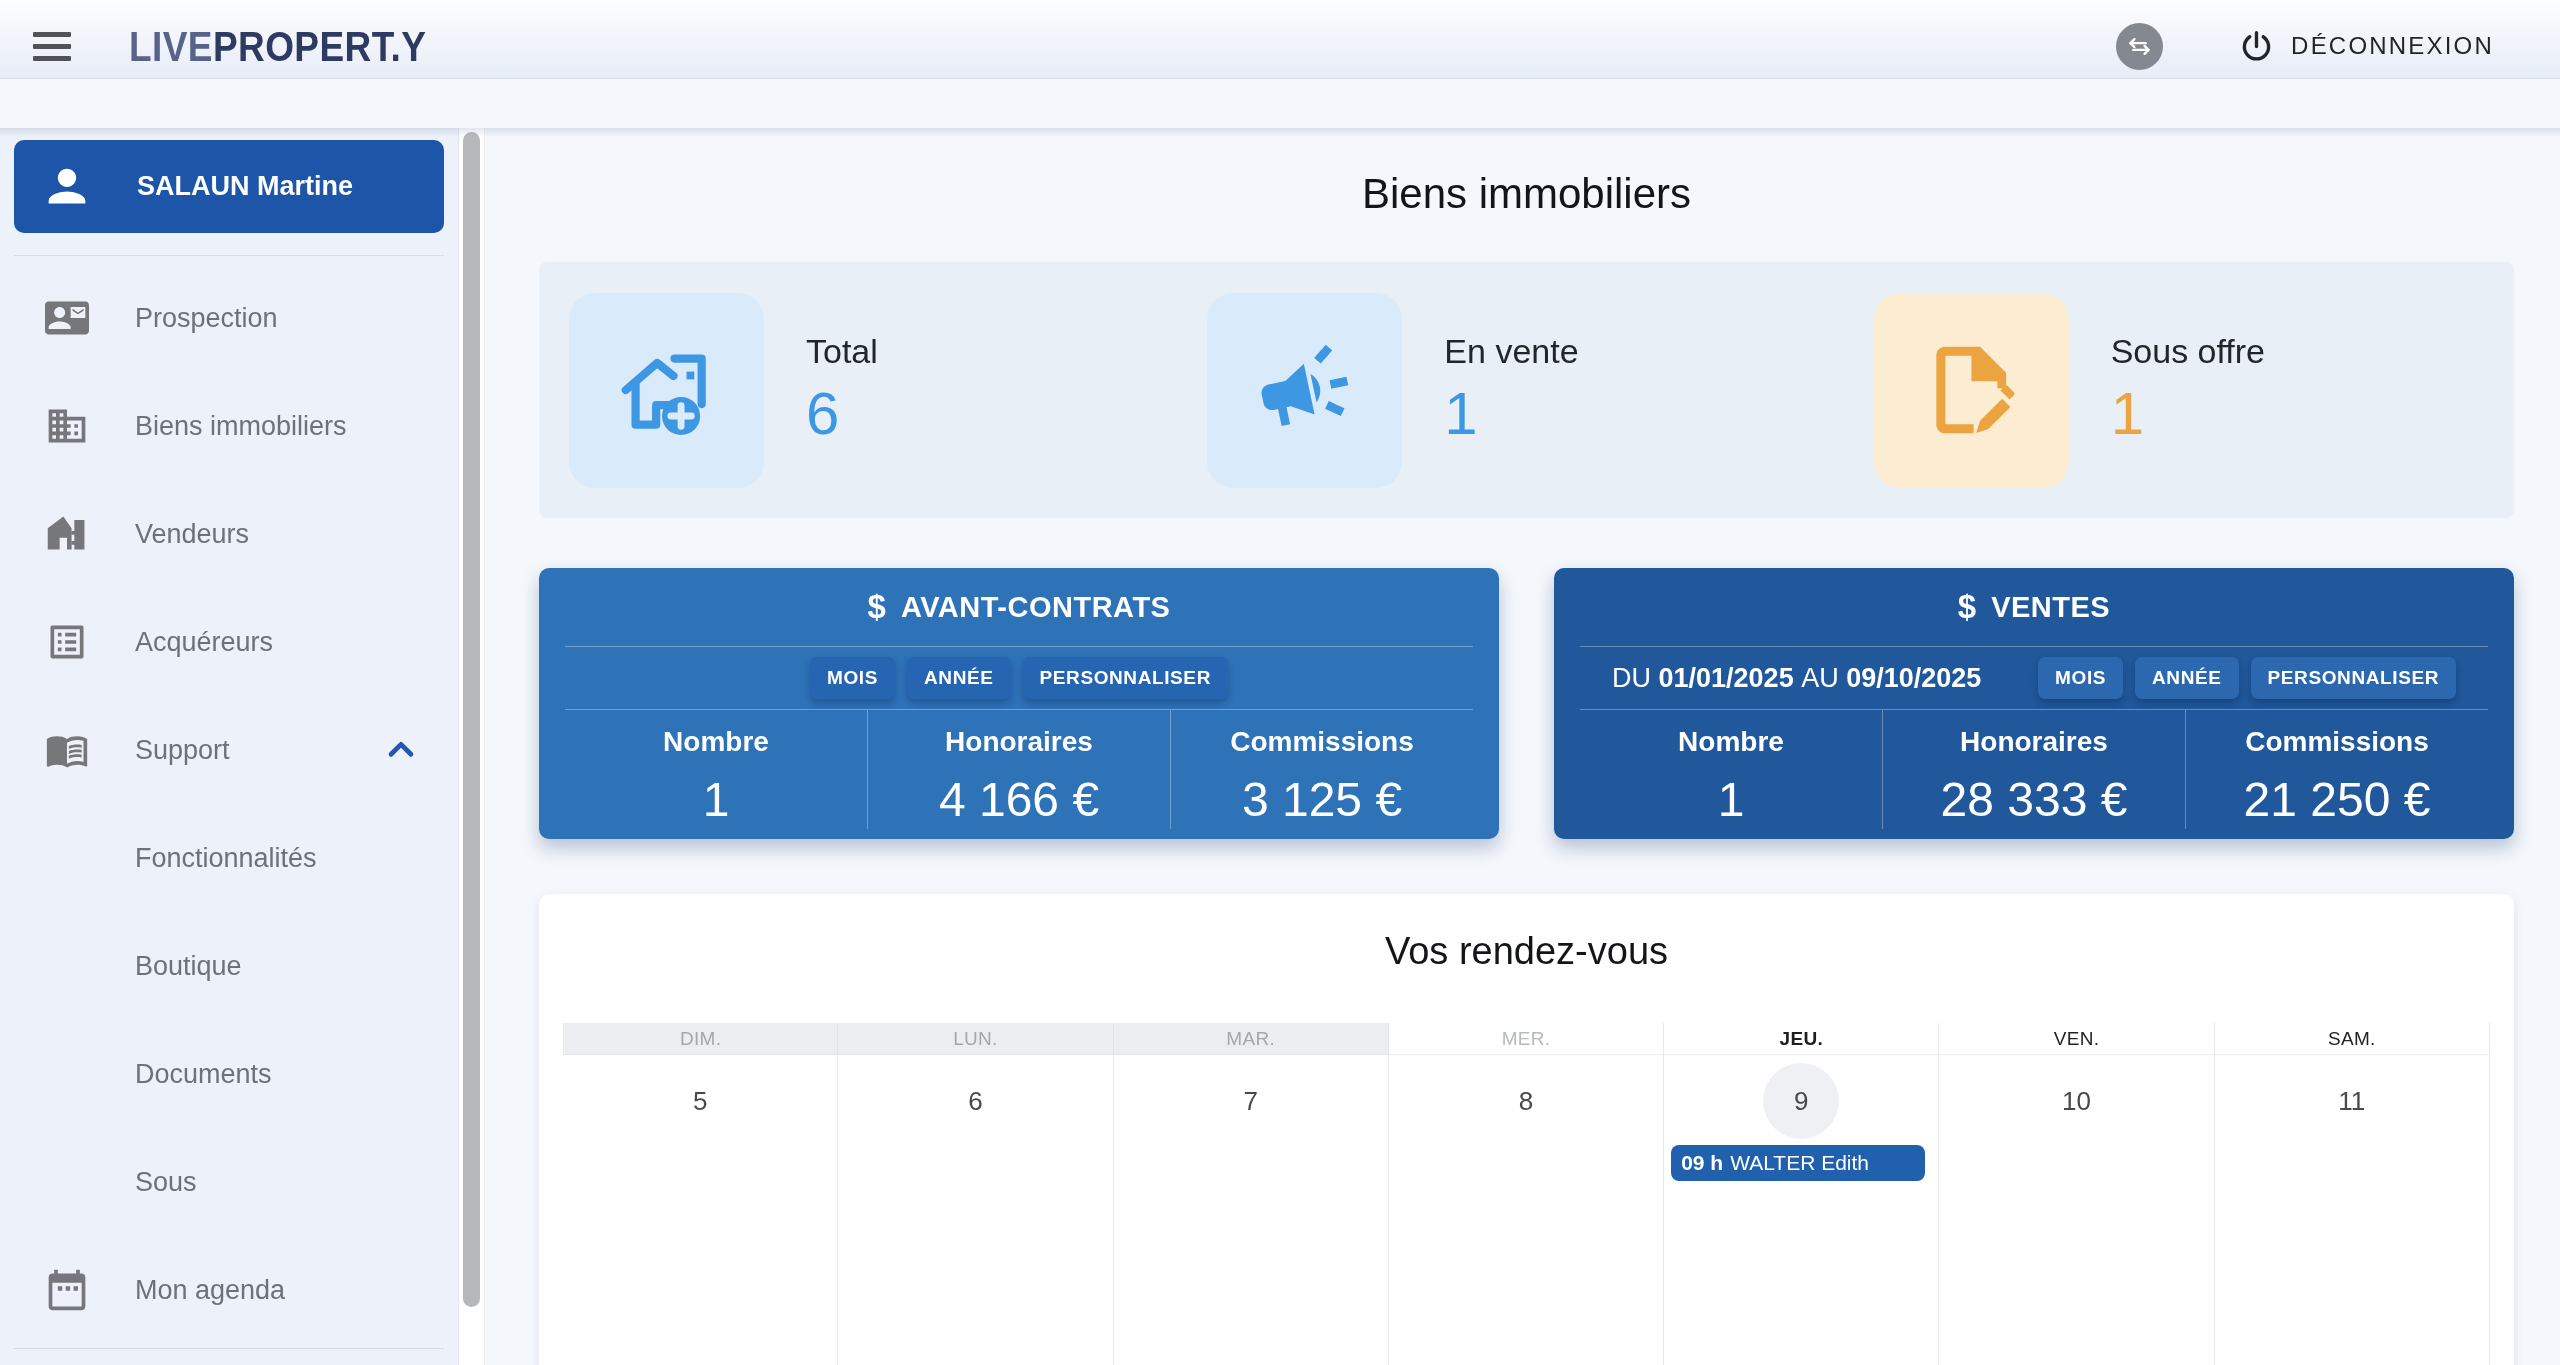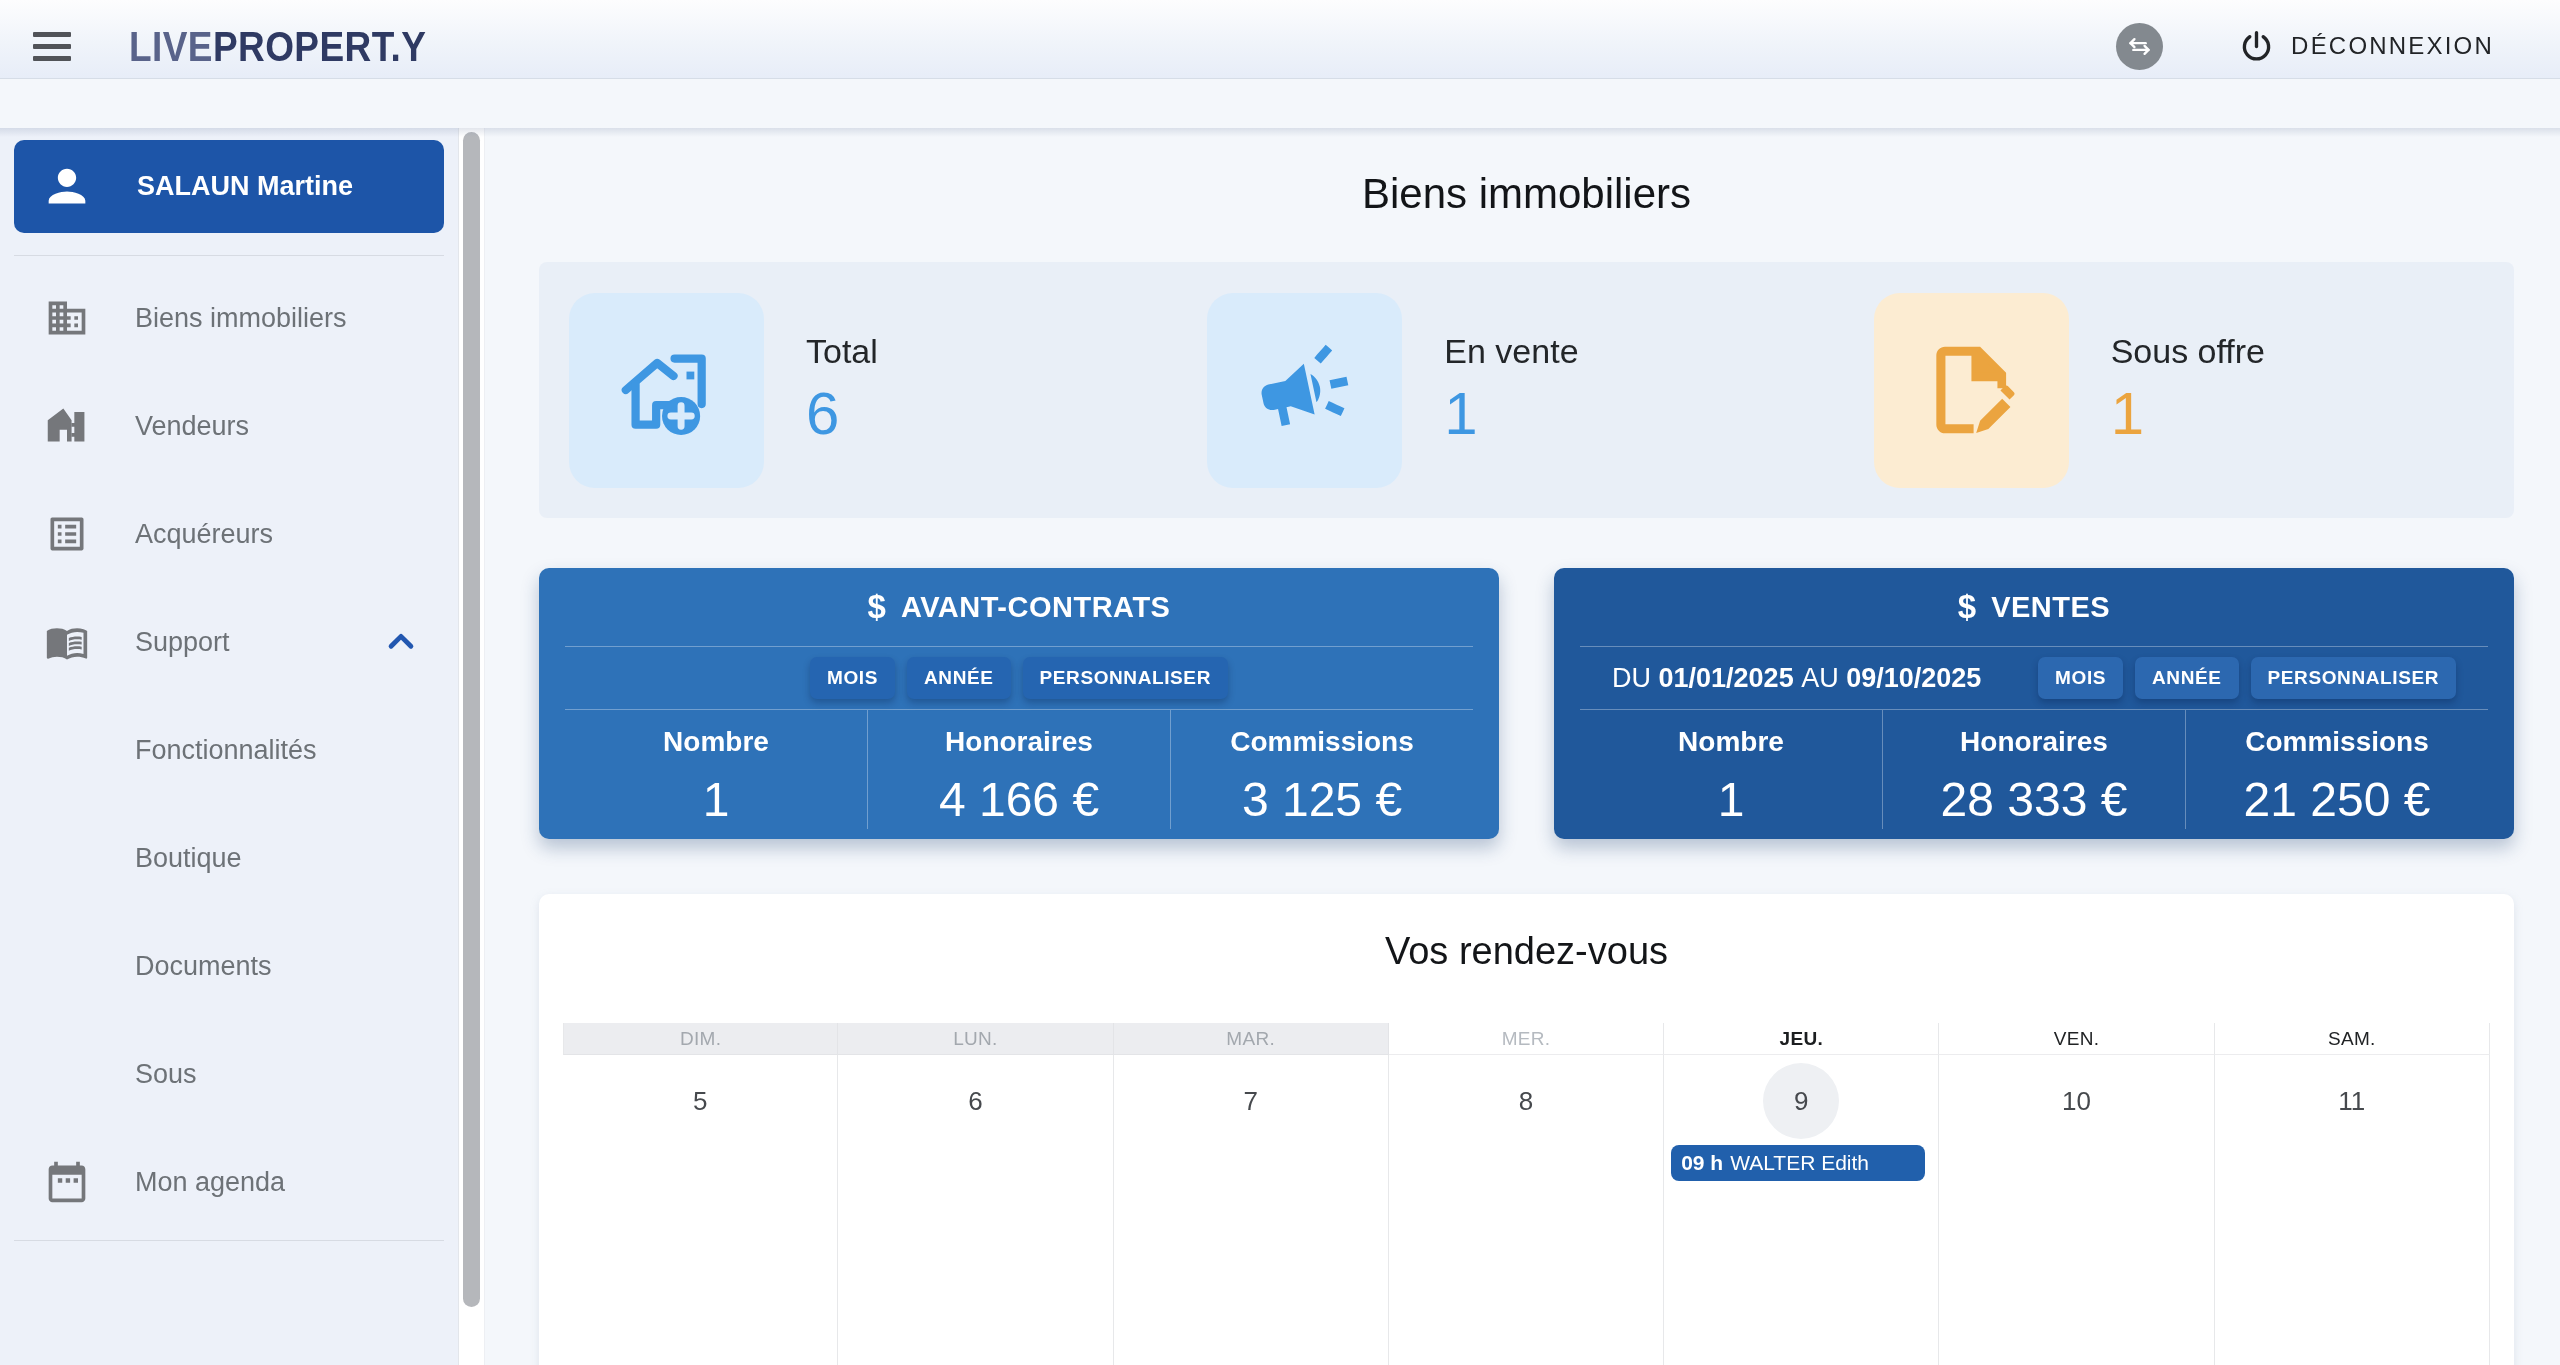--- a/index.html
+++ b/index.html
@@ -52,21 +52,21 @@
   .vscroll{width:27px;flex:none;background:#ffffff;border-left:1px solid #e3e6eb;
     border-right:1px solid #edeff3;position:relative;}
   .vscroll .thumb{position:absolute;top:4px;left:4px;width:17px;height:calc(100% - 62px);
     background:#b5b7bb;border-radius:9px;}
 
   
   .main{flex:1;min-width:0;padding:0 46px 0 54px;}
   .page-title{margin-top:42px;text-align:center;font-size:42px;color:#131518;}
 
   .stats-card{margin-top:44px;height:256px;background:#e9eff7;border-radius:8px;
-    display:flex;align-items:center;padding:0 30px;}
+    display:flex;align-items:center;padding:0 30px;justify-content:flex-end;}
   .stat{flex:1;display:flex;align-items:center;}
   .stat:nth-child(2){padding-left:28px;}
   .stat:nth-child(3){padding-left:56px;}
   .stat-tile{width:195px;height:195px;border-radius:26px;flex:none;display:flex;
     align-items:center;justify-content:center;}
   .stat-tile svg{width:104px;height:104px;}
   .stat.blue .stat-tile{background:#d9ebfb;color:var(--accent-blue,#3e97e2);}
   .stat.orange .stat-tile{background:#fcecd2;color:var(--accent-orange,#eba43f);}
   .stat-text{margin-left:42px;}
   .stat-label{font-size:34px;color:#232629;}
@@ -163,20 +163,26 @@
       <div class="user-btn">
         <span class="u-icon"><svg viewBox="0 0 24 24" fill="currentColor">
               <path d="M12 12c2.76 0 5-2.24 5-5s-2.24-5-5-5-5 2.24-5 5 2.24 5 5 5zm0 2.5c-3.34 0-10 1.67-10 5V21h20v-1.5c0-3.33-6.66-5-10-5z"></path>
             </svg></span>
         <span class="u-label">SALAUN Martine</span>
       </div>
       <div class="side-div"></div>
       <nav class="side-menu">
           <div class="side-item">
             <span class="side-icon"><svg viewBox="0 0 24 24" fill="currentColor">
+                <path d="M21 8V7l-3 2-3-2v1l3 2 3-2zm1-5H2C.9 3 0 3.9 0 5v14c0 1.1.9 2 2 2h20c1.1 0 2-.9 2-2V5c0-1.1-.9-2-2-2zM8 6c1.66 0 3 1.34 3 3s-1.34 3-3 3-3-1.34-3-3 1.34-3 3-3zm6 12H2v-1c0-2 4-3.1 6-3.1s6 1.1 6 3.1v1zm8-6h-8V6h8v6z"></path>
+              </svg></span>
+            <span class="side-label">Prospection</span>
+          </div>
+          <div class="side-item">
+            <span class="side-icon"><svg viewBox="0 0 24 24" fill="currentColor">
                 <path d="M12 7V3H2v18h20V7H12zM6 19H4v-2h2v2zm0-4H4v-2h2v2zm0-4H4V9h2v2zm0-4H4V5h2v2zm4 12H8v-2h2v2zm0-4H8v-2h2v2zm0-4H8V9h2v2zm0-4H8V5h2v2zm10 12h-8v-2h2v-2h-2v-2h2v-2h-2V9h8v10zm-2-8h-2v2h2v-2zm0 4h-2v2h2v-2z"></path>
               </svg></span>
             <span class="side-label">Biens immobiliers</span>
           </div>
           <div class="side-item">
             <span class="side-icon"><svg viewBox="0 0 24 24" fill="currentColor">
                 <path d="M10 2.4 1.5 8.8v11.7H8v-6.4h4v6.4h2.5V8.8L10 2.4z"></path>
                 <path d="M16 4.4h5.5v16.1H16v-2.7h-1.6v-2H16v-3.4h-1.6v-2H16V4.4z"></path>
               </svg></span>
             <span class="side-label">Vendeurs</span>

